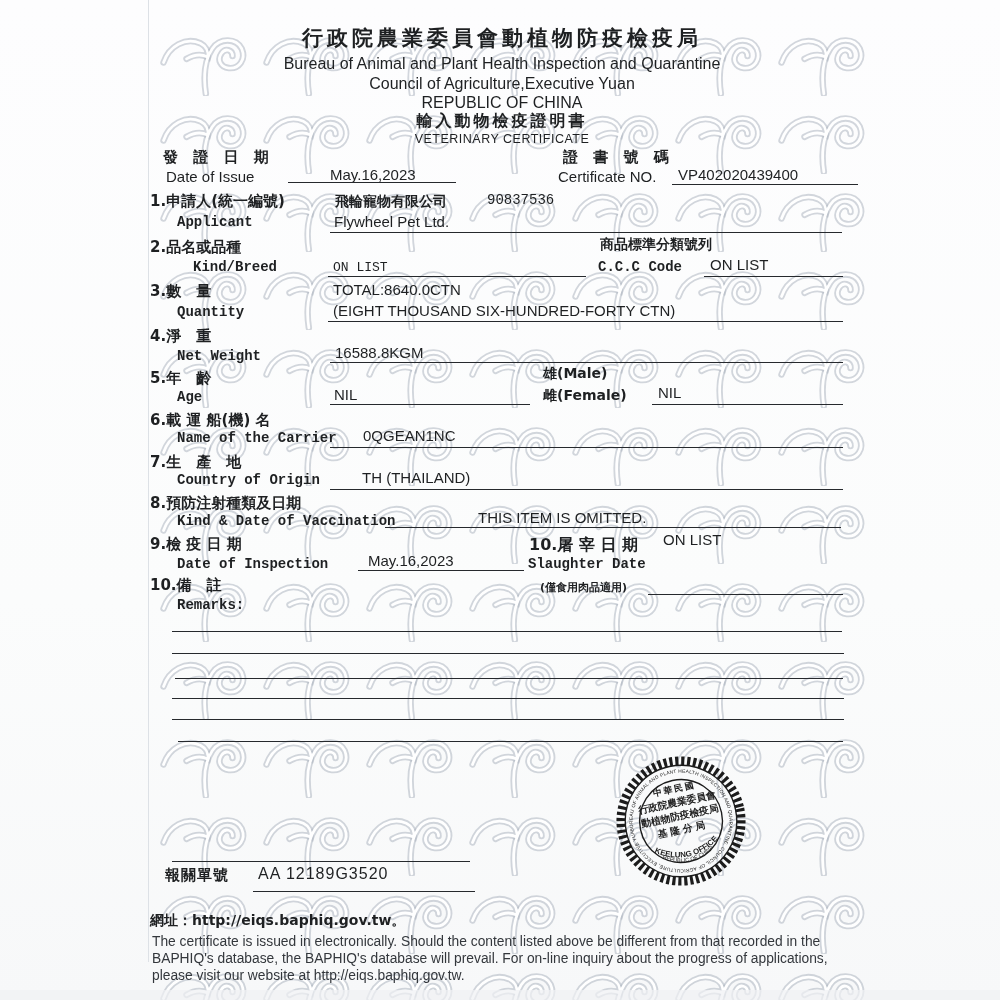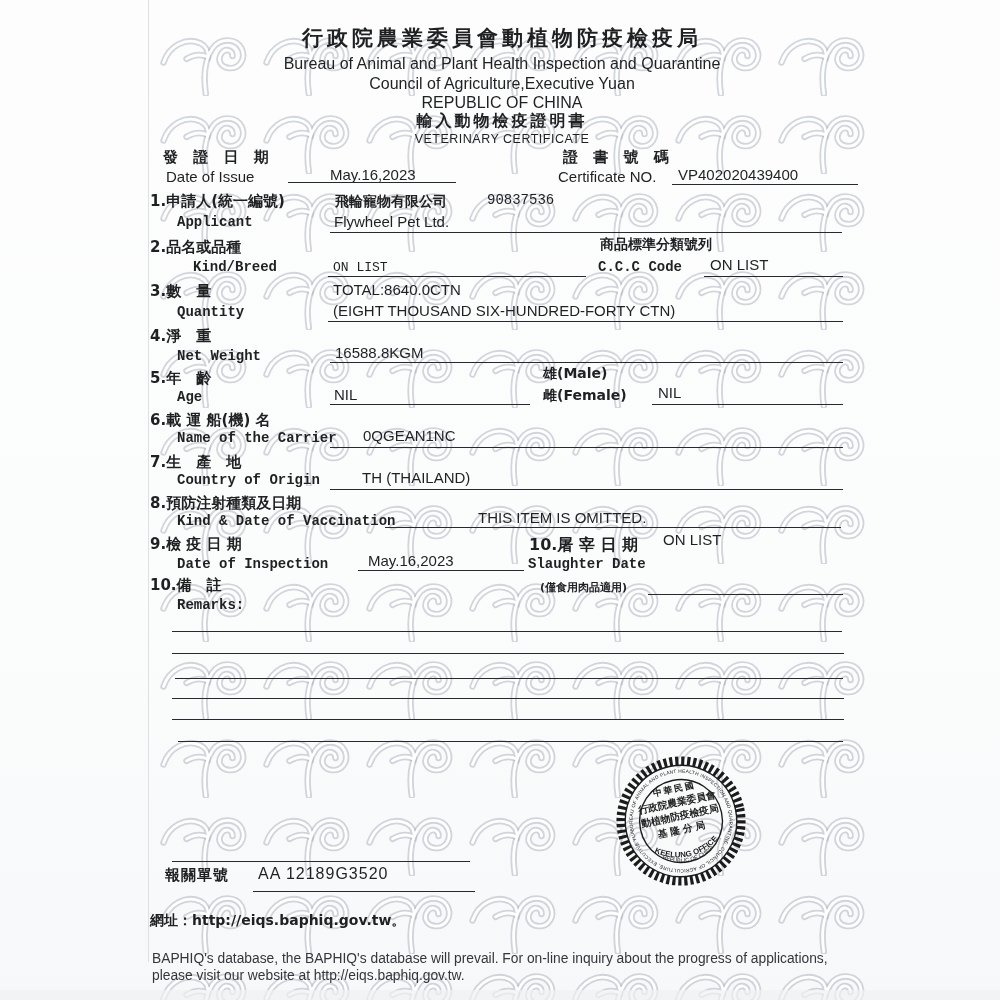--- a/index.html
+++ b/index.html
@@ -855,20 +855,21 @@
         <text font-family="Liberation Sans, sans-serif" font-size="5.6" fill="#1c1c1c" text-anchor="middle">
           <textPath href="#arcCountry" startOffset="50%">REPUBLIC OF CHINA</textPath>
         </text>
       </svg>
     </div>
 
     <span class="abs zh" style="left:165px;top:866px;font-size:15px;letter-spacing:1px;">報關單號</span>
     <span class="abs val" style="left:258px;top:865px;font-size:16px;letter-spacing:1px;">AA 12189G3520</span>
 
     <div class="abs zh" style="left:150px;top:912px;font-size:14px;">網址：http://eiqs.baphiq.gov.tw。</div>
+    <div class="abs val" style="left:152px;top:934px;font-size:13.8px;color:#33373c;">The certificate is issued in electronically. Should the content listed above be different from that recorded in the</div>
     <div class="abs val" style="left:152px;top:968px;font-size:13.8px;color:#33373c;">please visit our website at http://eiqs.baphiq.gov.tw.</div>
     <div class="abs val" style="left:152px;top:951px;font-size:13.8px;color:#33373c;">BAPHIQ's database, the BAPHIQ's database will prevail. For on-line inquiry about the progress of applications,</div>
 
   <div class="uline" style="left: 288px; top: 182px; width: 168px;"></div>
       <div class="uline" style="left: 672px; top: 184px; width: 186px;"></div>
       <div class="uline" style="left: 330px; top: 232px; width: 512px;"></div>
       <div class="uline" style="left: 328px; top: 276px; width: 258px;"></div>
       <div class="uline" style="left: 704px; top: 276px; width: 139px;"></div>
       <div class="uline" style="left: 328px; top: 321px; width: 515px;"></div>
       <div class="uline" style="left: 330px; top: 362px; width: 513px;"></div>

